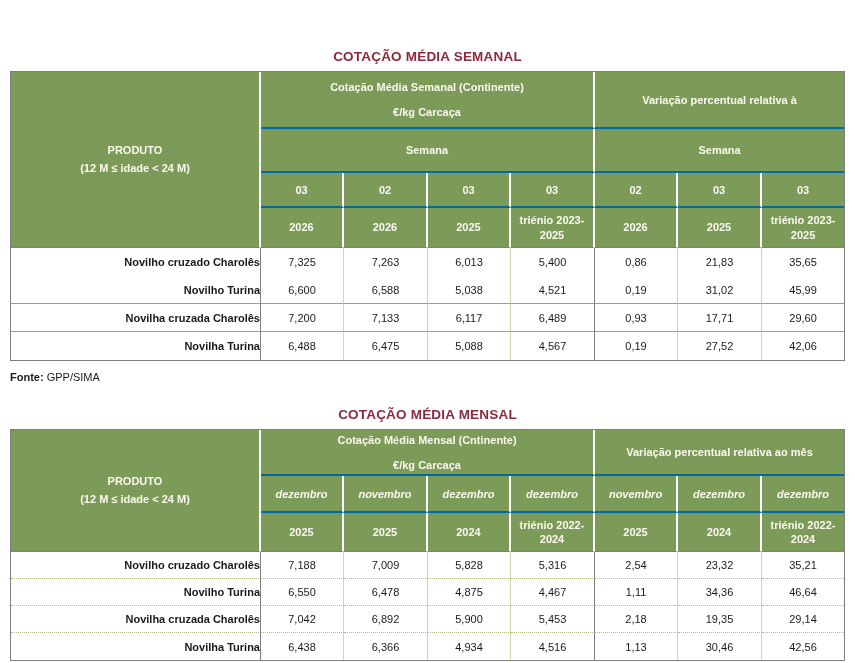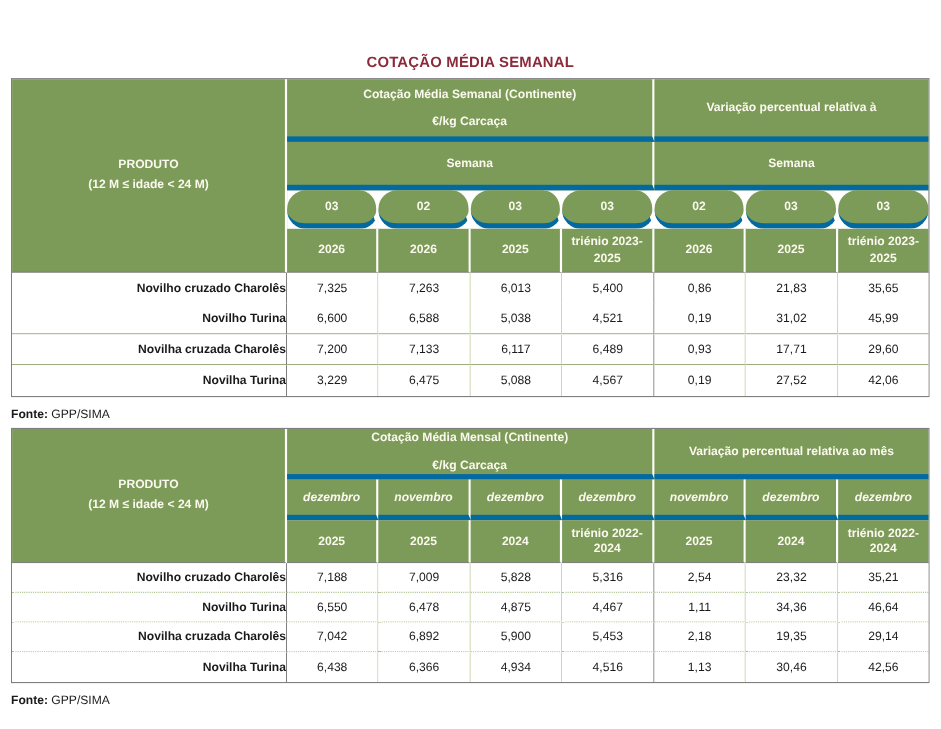--- a/index.html
+++ b/index.html
@@ -17,33 +17,33 @@
     width:835px; text-align:center; color:var(--maroon);
     font-size:13.5px; font-weight:bold; letter-spacing:.2px; margin-bottom:7px;margin-top:41px;
   }
   .table-wrap{width:835px; border:1px solid var(--dark_border);}
   table{border-collapse:separate; border-spacing:0; table-layout:fixed; width:833px;}
   td{vertical-align:middle; overflow:hidden;}
   
   .gh{
     background:var(--green); color:var(--header_text); font-weight:bold;
     font-size:11px; text-align:center; padding:2px;
-    border-right:2px solid #fff; border-bottom:5px solid #0369a1;
+    border-right:2px solid #fff; border-bottom:2px solid #0369a1;
   }
   .gh.last{border-right:0;}
   .gh .l2{margin-top:13px;}
   .ph{
     background:var(--green); color:var(--header_text); font-weight:bold;
     font-size:11px; text-align:center; border-right:2px solid #fff;
     border-bottom:1px solid var(--dark_border); line-height:1.55;
   }
   tr.h-year td{border-bottom:1px solid var(--dark_border); line-height:1.3;}
   
   tr.hg-w td{height:57px;} tr.hs-w td{height:44px;}
-  tr.hp-w td{height:35px;border-radius:17px;} tr.hy-w td{height:40px;}
+  tr.hp-w td{height:35px;} tr.hy-w td{height:40px;}
   tr.hg-m td{height:46px;} tr.hp-m td{height:37px;font-style:italic;} tr.hy-m td{height:39px;}
   tr.data-w td{height:28px;} tr.data-m td{height:27px;}
   
   .prod{
     font-weight:bold; font-size:11px; text-align:right; padding-left:4px;
     background:#fff; border-right:1px solid var(--dark_border);
   }
   .val{
     font-size:11px; text-align:center; background:#fff;
     border-right:1px solid var(--light_border);
@@ -136,37 +136,38 @@
         <td class="val">7,200</td>
         <td class="val">7,133</td>
         <td class="val">6,117</td>
         <td class="val gdiv">6,489</td>
         <td class="val">0,93</td>
         <td class="val">17,71</td>
         <td class="val endc">29,60</td>
       </tr>
       <tr class="data-w">
         <td class="prod">Novilha Turina</td>
-        <td class="val">3,229</td>
+        <td class="val">6,488</td>
         <td class="val">6,475</td>
         <td class="val">5,088</td>
         <td class="val gdiv">4,567</td>
         <td class="val">0,19</td>
         <td class="val">27,52</td>
         <td class="val endc">42,06</td>
       </tr>
     </tbody>
       </table>
   </div>
 
   <div class="fonte">
     <b>Fonte:</b>
     <span>GPP/SIMA</span>
   </div>
 
+  <div class="tbl-title gap-title">COTAÇÃO MÉDIA MENSAL</div>
 
   <div class="table-wrap mt-tbl">
     <table>
       <colgroup>
         <col style="width:250px">
           <col style="width:83px">
           <col style="width:84px">
           <col style="width:83px">
         <col style="width:84px">
           <col style="width:83px">

